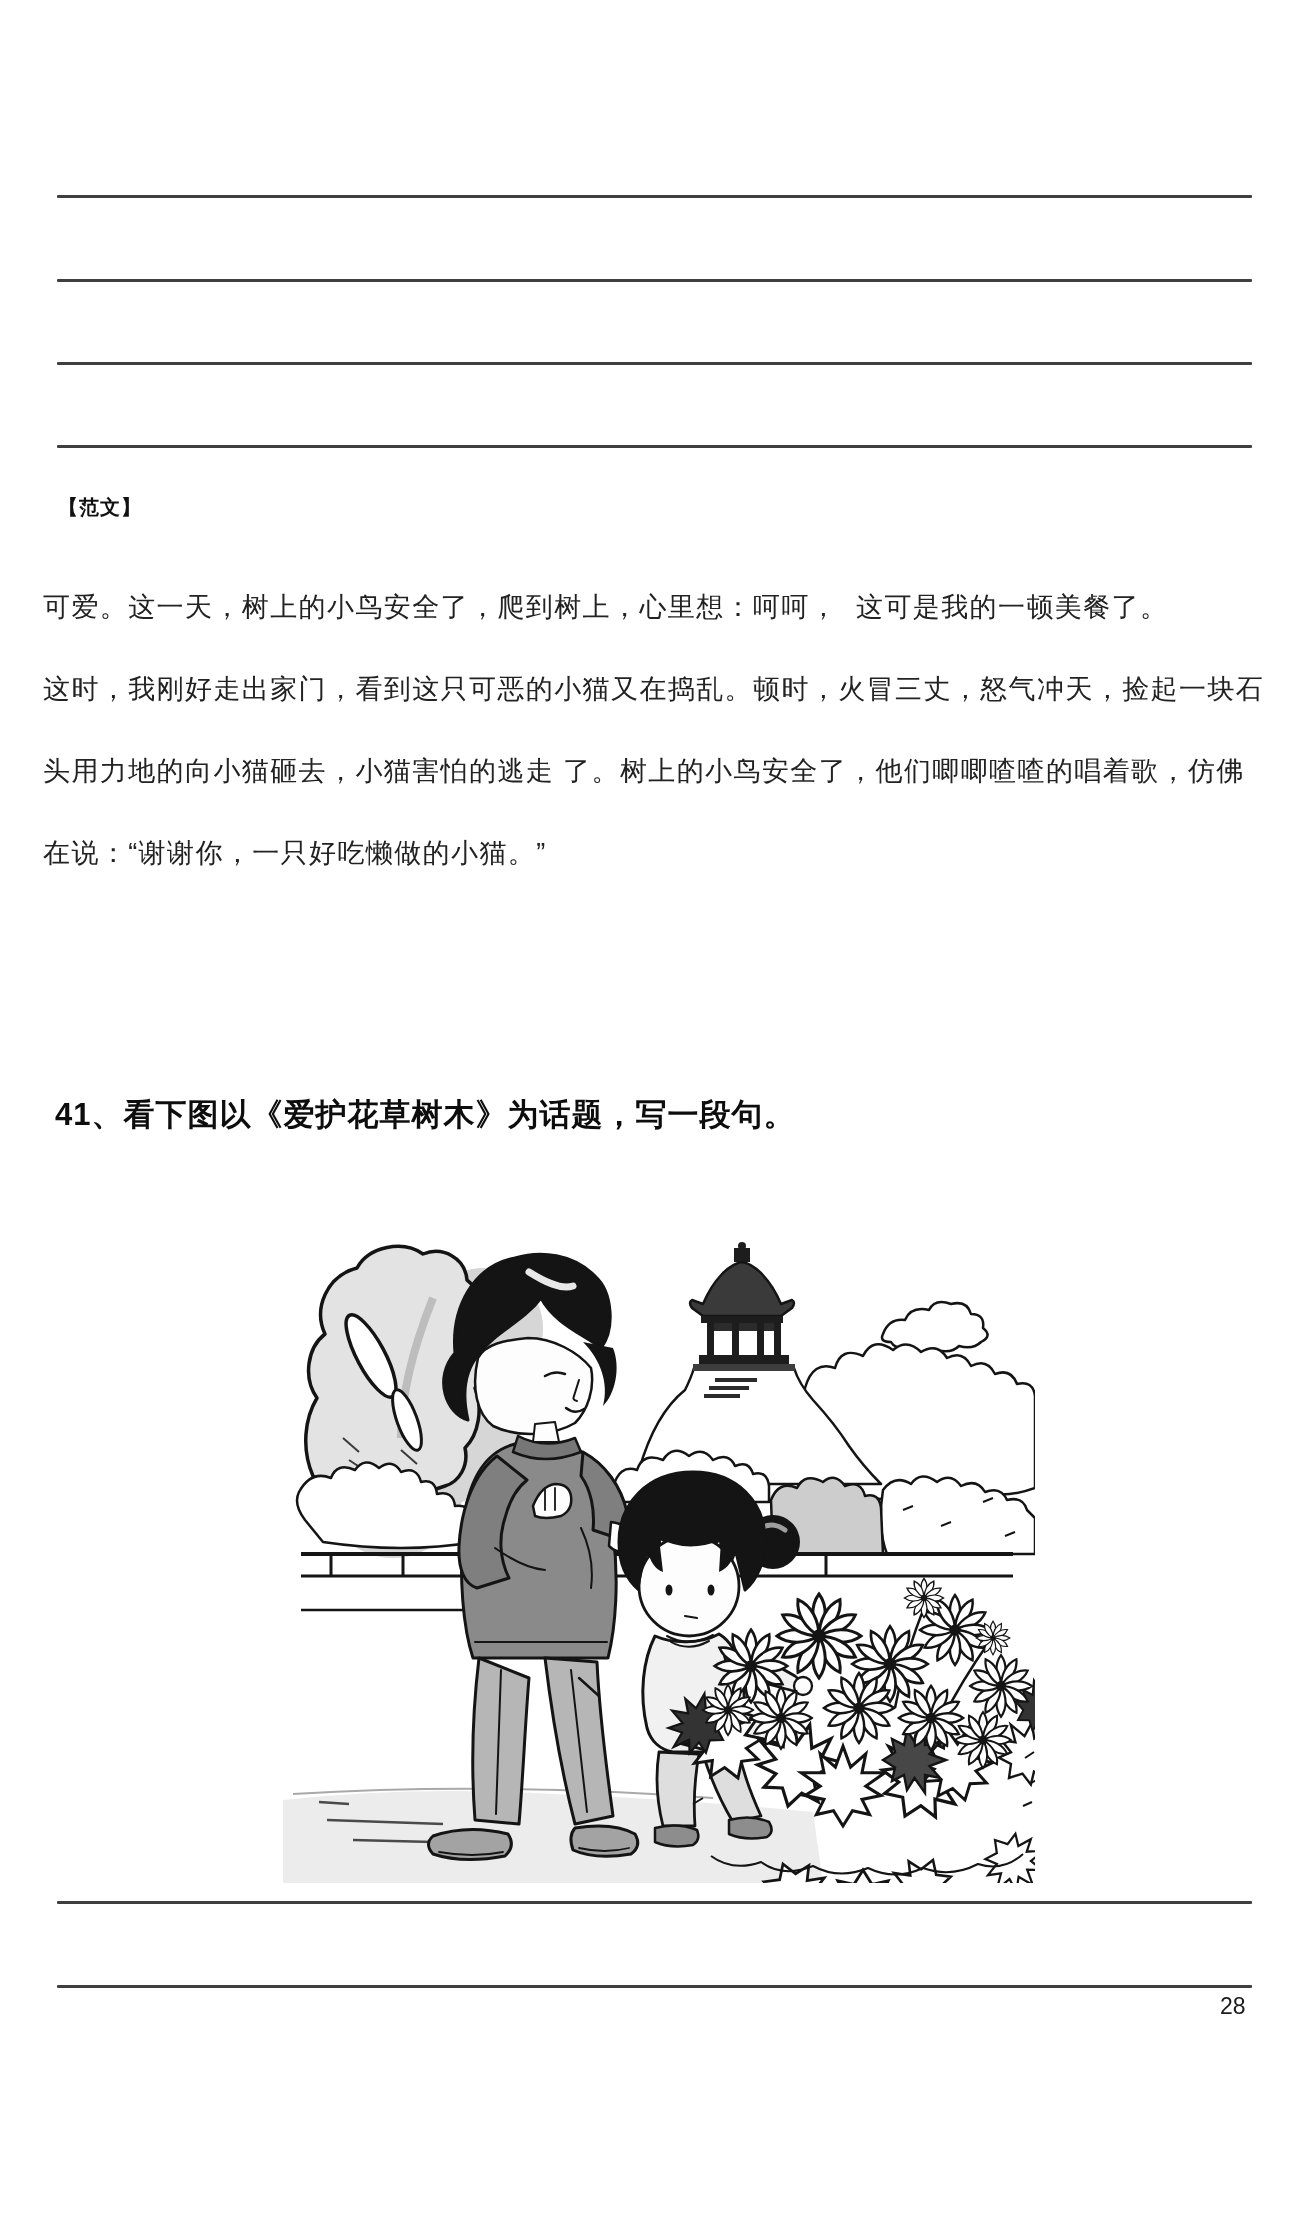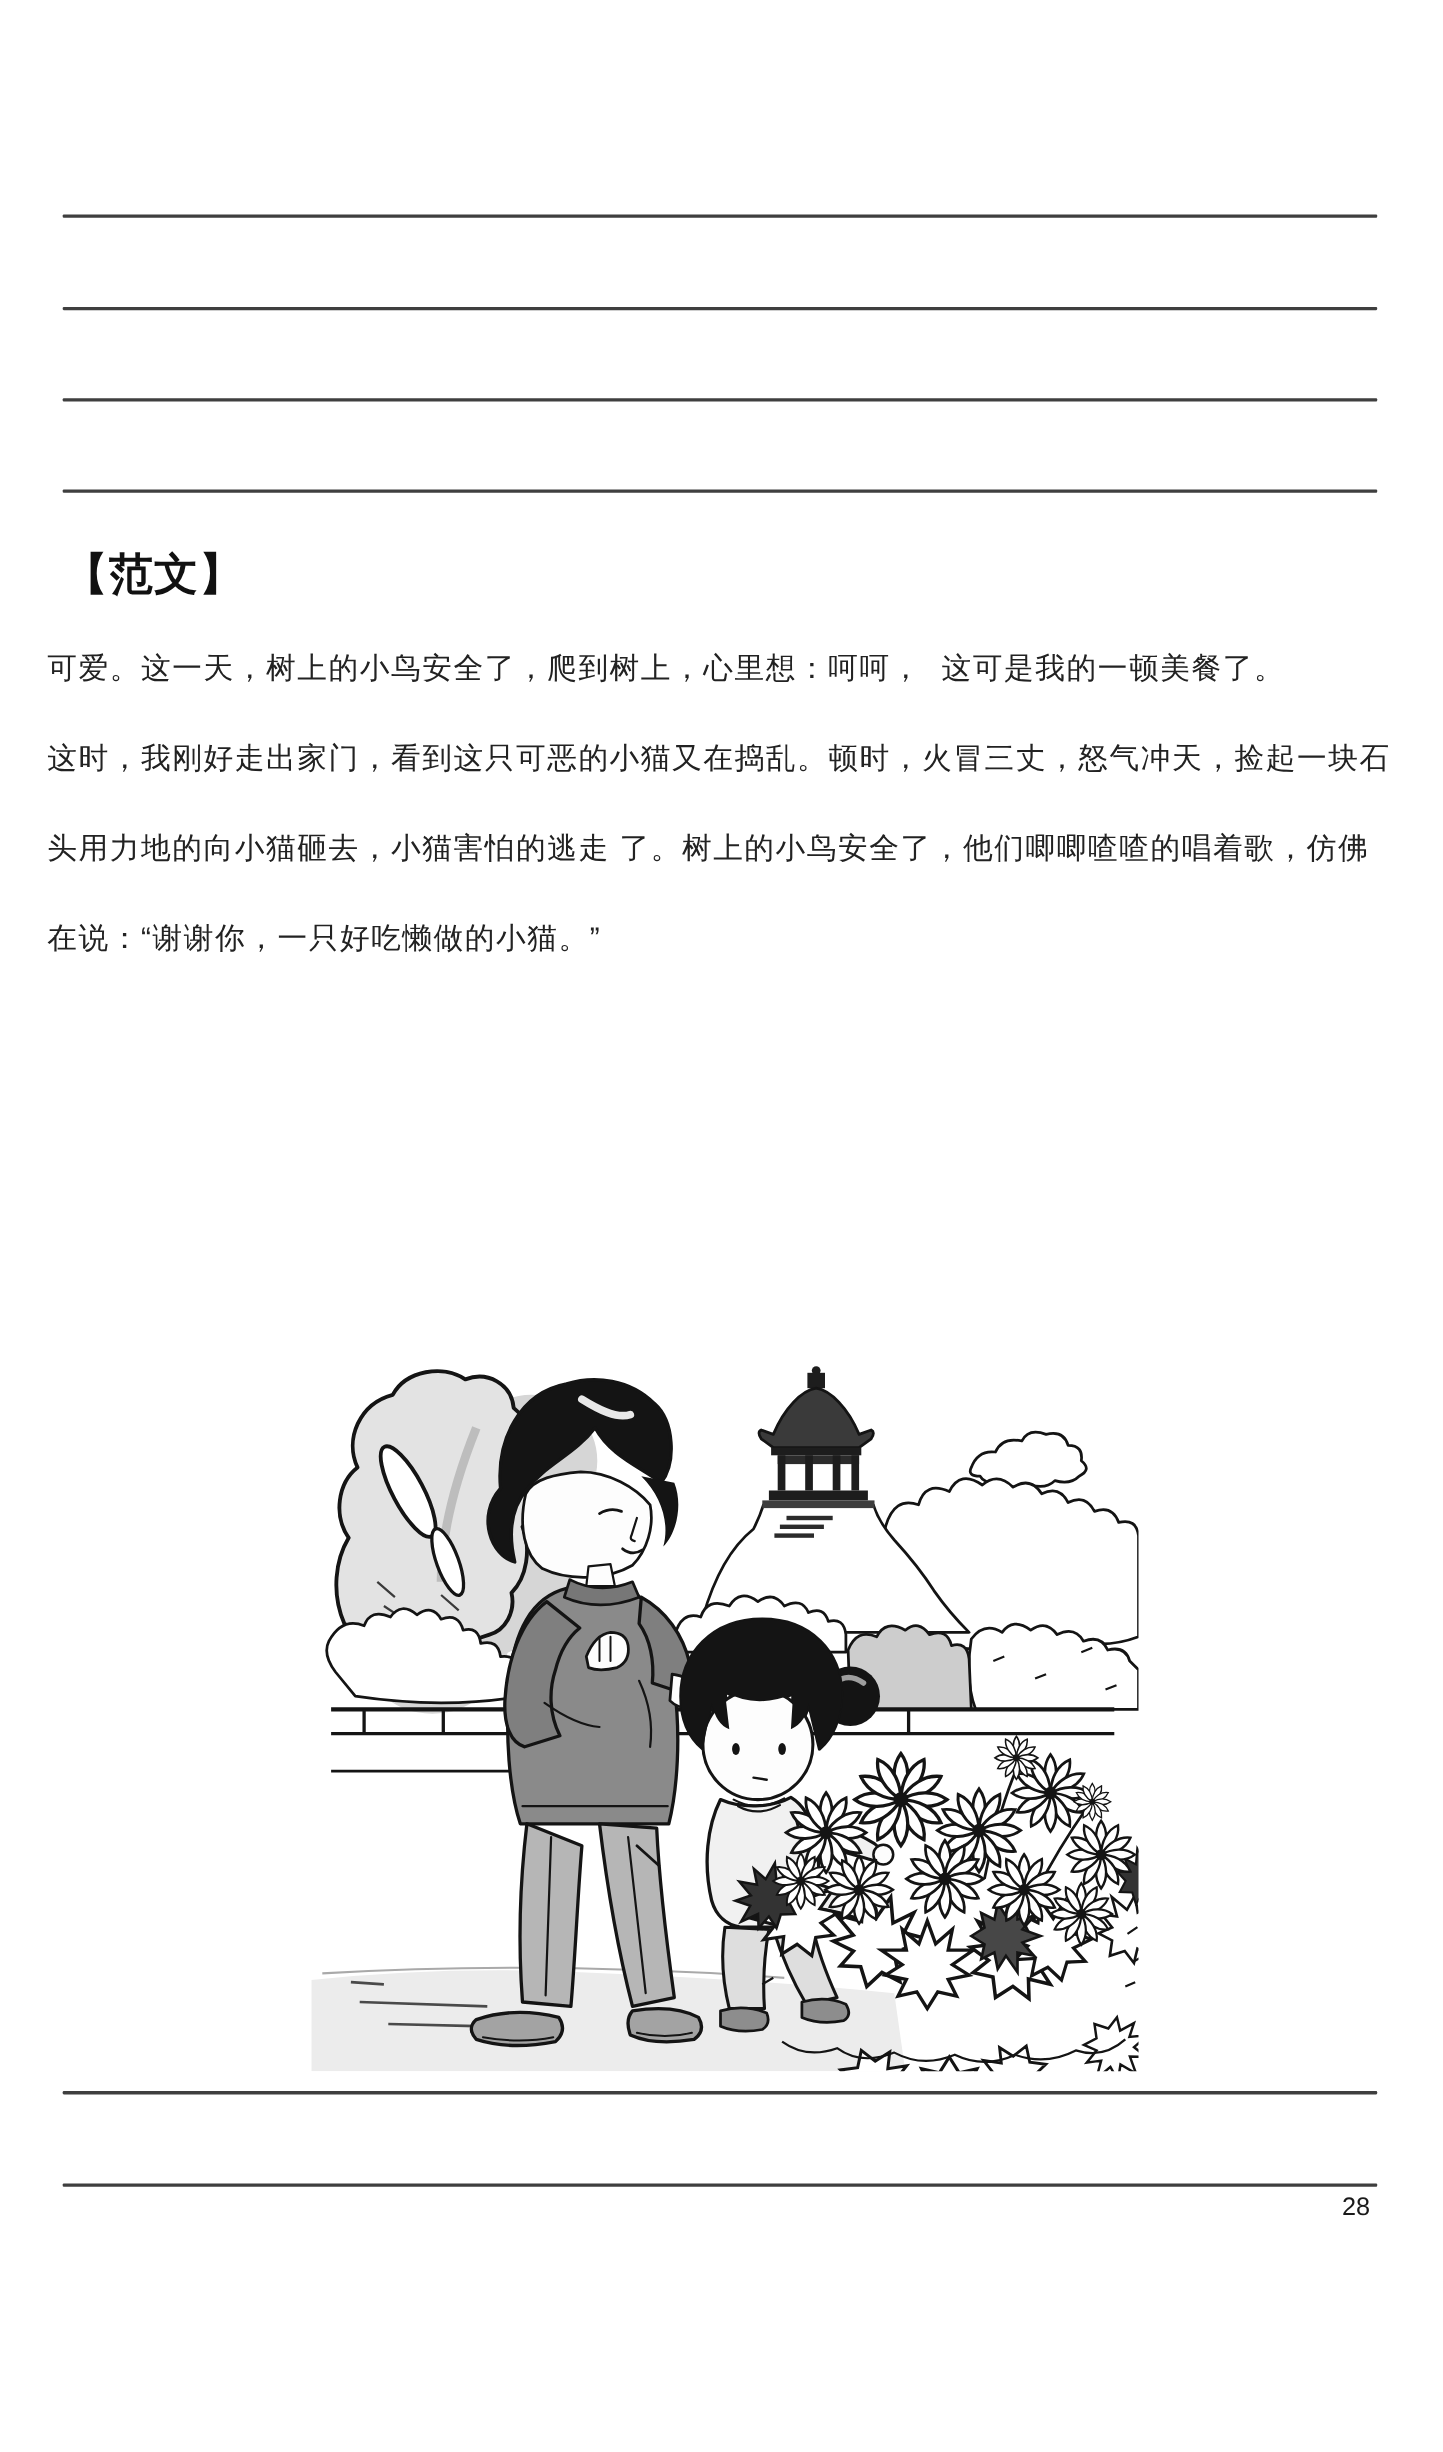--- a/index.html
+++ b/index.html
@@ -10,21 +10,21 @@
     font-family:"Liberation Sans","DejaVu Sans",sans-serif;
     color:#1c1c1c;
     overflow:hidden;
   }
   .rule{
     position:absolute;left:57px;width:1195px;height:3px;
     background:#3f3f3f;border-radius:1px;
   }
   .fanwen-label{
     position:absolute;left:58px;top:494px;
-    font-size:40px;font-weight:700;letter-spacing:1px;color:#111;
+    font-size:20px;font-weight:700;letter-spacing:1px;color:#111;
   }
   .essay{
     position:absolute;left:43px;top:566px;width:1245px;
     font-size:27px;line-height:82px;letter-spacing:1.4px;color:#222;
   }
   .essay-line{white-space:pre;}
   .q-heading{
     position:absolute;left:55px;top:1094px;
     font-size:31px;font-weight:700;letter-spacing:1px;color:#0d0d0d;
   }
@@ -47,20 +47,21 @@
   <div class="rule" style="top:445px"></div>
 
   <div class="fanwen-label">【范文】</div>
   <div class="essay">
     <div class="essay-line">可爱。这一天，树上的小鸟安全了，爬到树上，心里想：呵呵，  这可是我的一顿美餐了。</div>
     <div class="essay-line">这时，我刚好走出家门，看到这只可恶的小猫又在捣乱。顿时，火冒三丈，怒气冲天，捡起一块石</div>
     <div class="essay-line">头用力地的向小猫砸去，小猫害怕的逃走 了。树上的小鸟安全了，他们唧唧喳喳的唱着歌，仿佛</div>
     <div class="essay-line">在说：“谢谢你，一只好吃懒做的小猫。”</div>
   </div>
 
+  <div class="q-heading">41、看下图以《爱护花草树木》为话题，写一段句。</div>
 
   <div class="illustration">
     <svg viewBox="0 0 752 645" width="752" height="645" xmlns="http://www.w3.org/2000/svg">
 
       <g fill="#d6d6d6" stroke="none">
         <ellipse cx="150" cy="150" rx="95" ry="120"></ellipse>
         <ellipse cx="110" cy="250" rx="70" ry="70"></ellipse>
         <ellipse cx="200" cy="90" rx="60" ry="60"></ellipse>
       </g>
 

